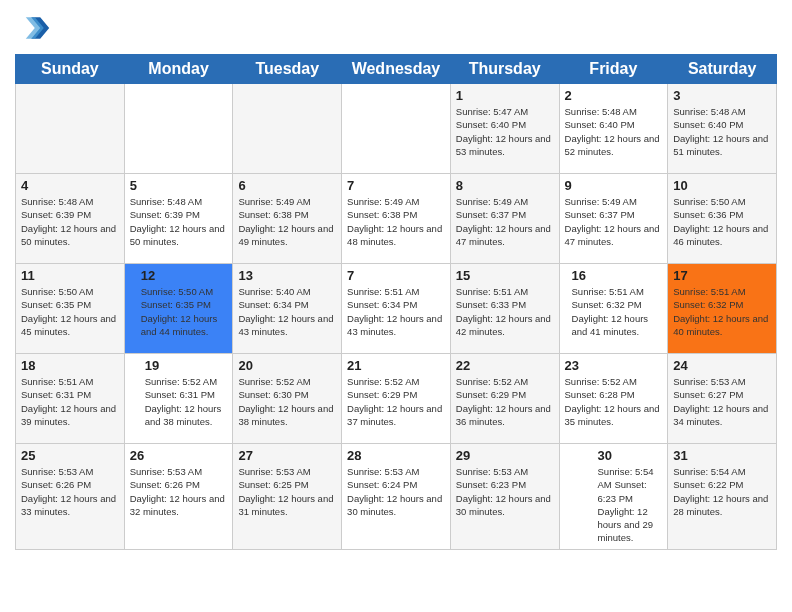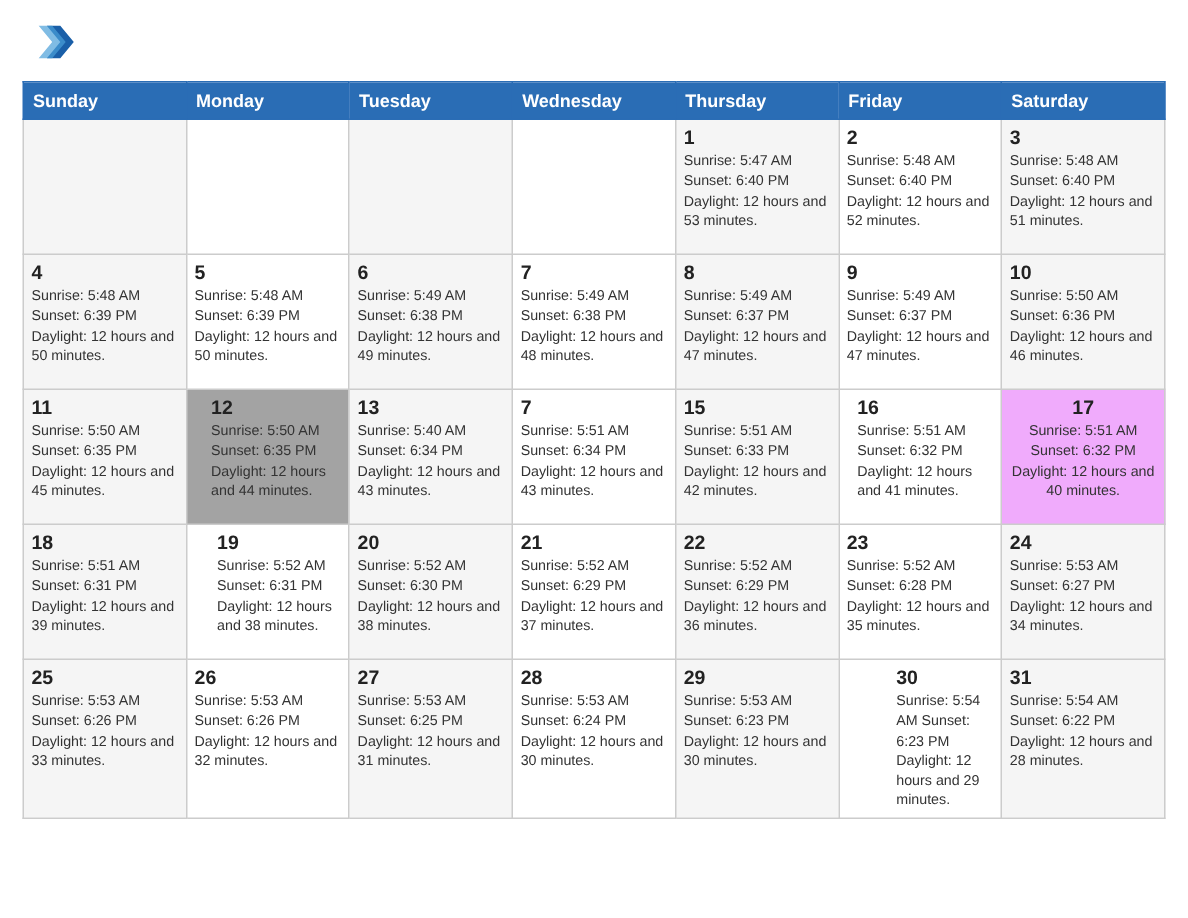--- a/index.html
+++ b/index.html
@@ -47,23 +47,23 @@
       color: #333;
     }
     table {
       width: 100%;
       border-collapse: collapse;
       table-layout: fixed;
     }
     th {
       background-color: #2a6db5;
       color: #fff;
-      font-size: 12px;
+      font-size: 16px;
       font-weight: bold;
-      text-align: left;
+      text-align: center;
       padding: 5px 6px;
       border: 1px solid #2a6db5;
     }
     td {
       border: 1px solid #ccc;
       vertical-align: top;
       padding: 4px 5px;
       font-size: 10px;
       color: #333;
       height: 90px;
@@ -204,21 +204,21 @@
         </td>
       </tr>
       <tr>
         <td style="background-color: rgb(245, 245, 245);">
           <span class="day-number">11</span>
           <div class="day-info">Sunrise: 5:50 AM
 Sunset: 6:35 PM
 Daylight: 12 hours
 and 45 minutes.</div>
         </td>
-        <td style="background-color: #a3a3a3; padding-left: 16px;">
+        <td style="background-color: #3b82f6; padding-left: 16px;">
           <span class="day-number">12</span>
           <div class="day-info">Sunrise: 5:50 AM
 Sunset: 6:35 PM
 Daylight: 12 hours
 and 44 minutes.</div>
         </td>
         <td style="background-color: rgb(245, 245, 245);">
           <span class="day-number">13</span>
           <div class="day-info">Sunrise: 5:40 AM
 Sunset: 6:34 PM
@@ -239,21 +239,21 @@
 Daylight: 12 hours
 and 42 minutes.</div>
         </td>
         <td style="background-color: rgb(255, 255, 255); padding-left: 12px;">
           <span class="day-number">16</span>
           <div class="day-info">Sunrise: 5:51 AM
 Sunset: 6:32 PM
 Daylight: 12 hours
 and 41 minutes.</div>
         </td>
-        <td style="background-color: #f0abfc; text-align: center;">
+        <td style="background-color: #f97316;">
           <span class="day-number">17</span>
           <div class="day-info">Sunrise: 5:51 AM
 Sunset: 6:32 PM
 Daylight: 12 hours
 and 40 minutes.</div>
         </td>
       </tr>
       <tr>
         <td style="background-color: rgb(245, 245, 245);">
           <span class="day-number">18</span>

